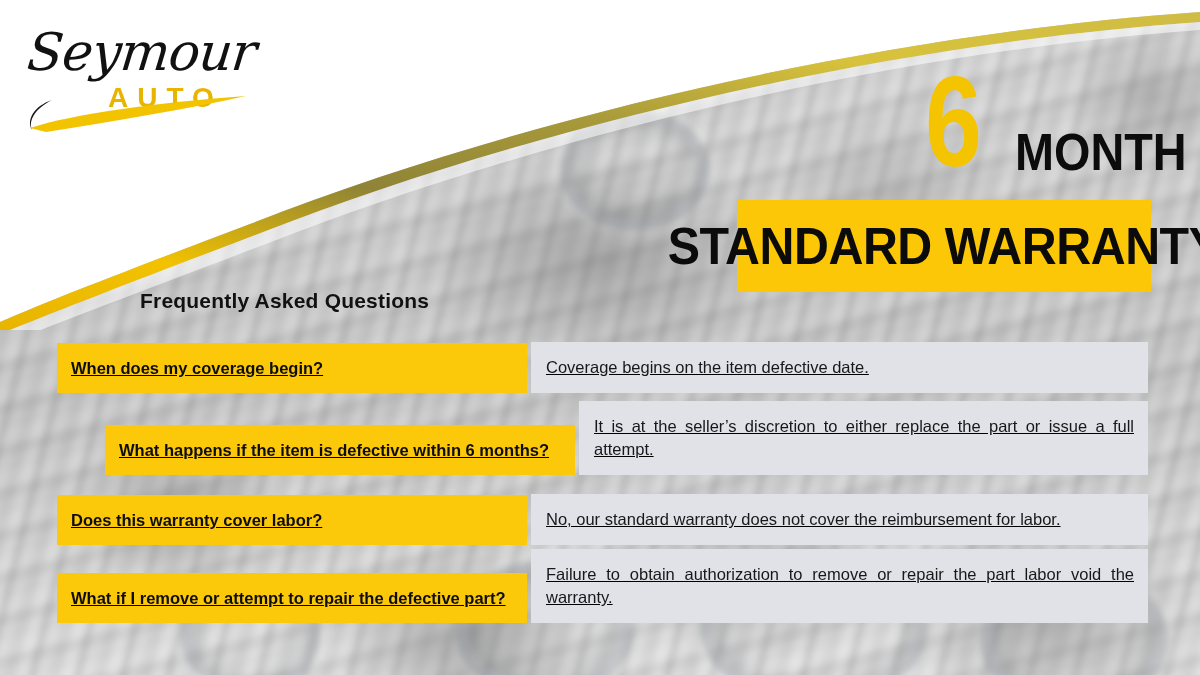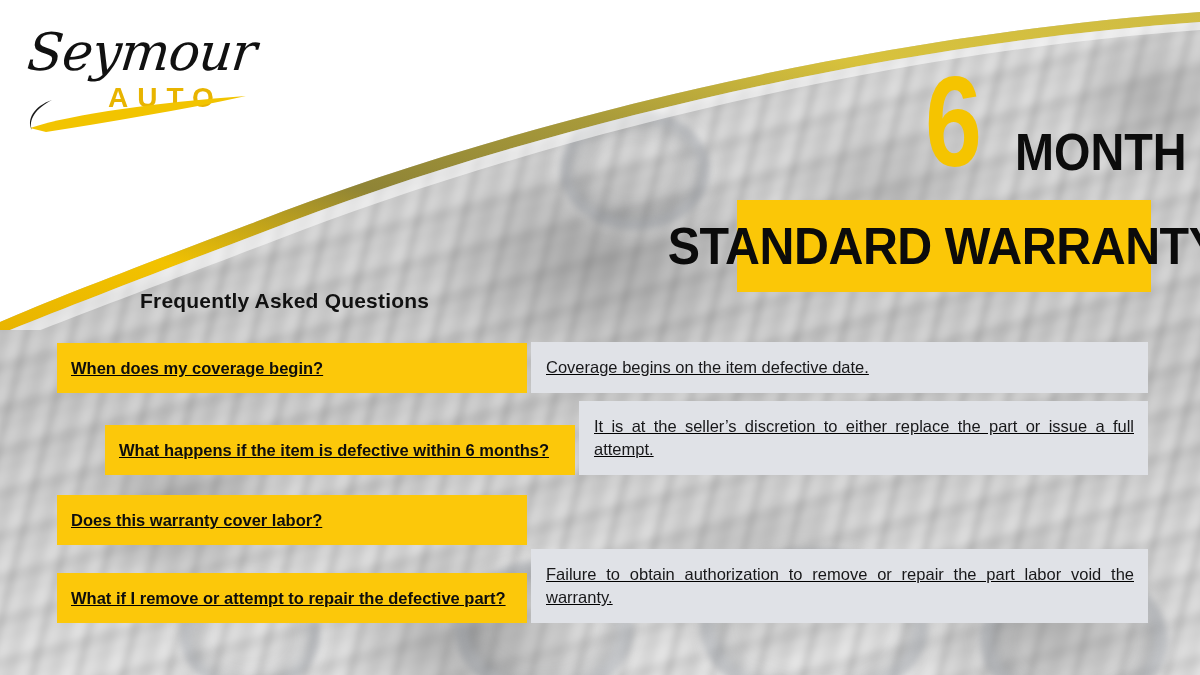--- a/index.html
+++ b/index.html
@@ -312,20 +312,23 @@
       </div>
       <div class="a-cell">
         <span class="a-text">It is at the seller’s discretion to either replace the part or issue a full attempt.</span>
       </div>
     </div>
 
     <div class="faq-row row-h3">
       <div class="q-cell">
         <span class="q-text">Does this warranty cover labor?</span>
       </div>
+      <div class="a-cell">
+        <span class="a-text">No, our standard warranty does not cover the reimbursement for labor.</span>
+      </div>
     </div>
 
     <div class="faq-row row-h4">
       <div class="q-cell">
         <span class="q-text">What if I remove or attempt to repair the defective part?</span>
       </div>
       <div class="a-cell">
         <span class="a-text">Failure to obtain authorization to remove or repair the part labor void the warranty.</span>
       </div>
     </div>

